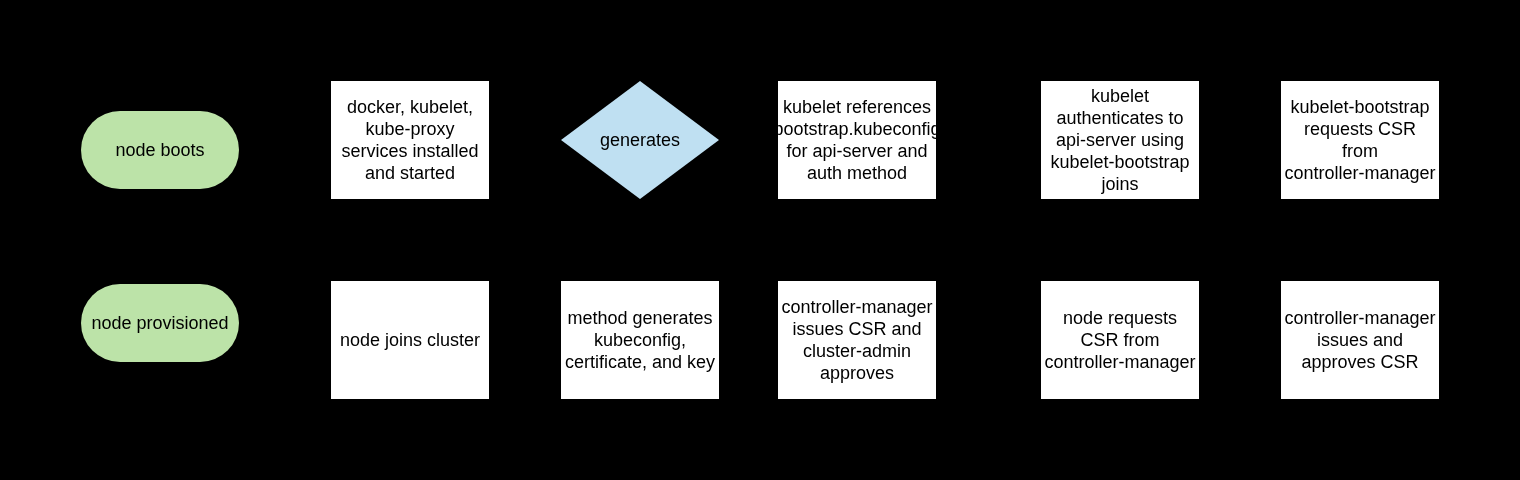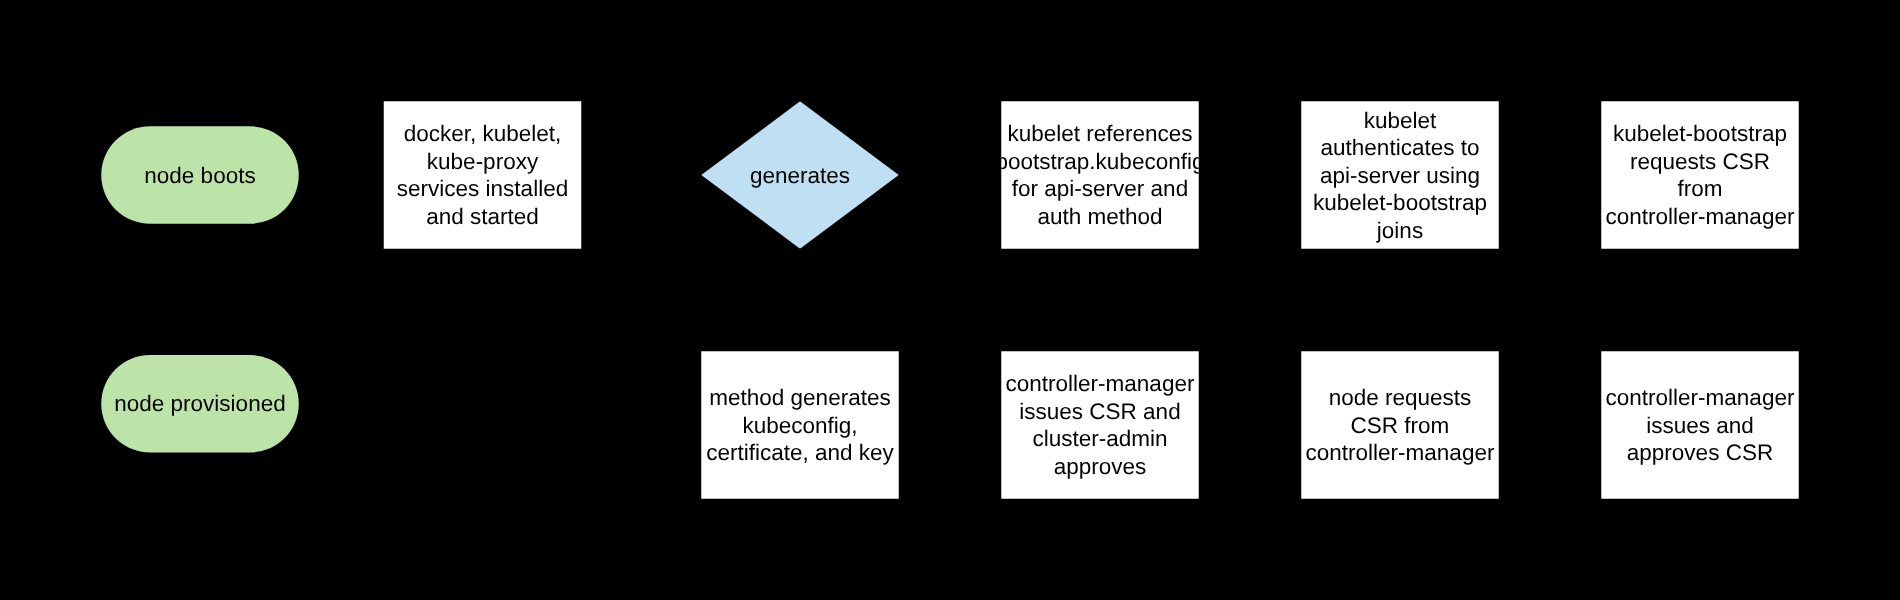--- a/index.html
+++ b/index.html
@@ -38,28 +38,28 @@
     background: var(--terminal-fill, #bce3a8);
   }
   .decision {
     width: 158px;
     height: 118px;
     background: var(--decision-fill, #bfe0f2);
     clip-path: polygon(50% 0, 100% 50%, 50% 100%, 0 50%);
   }
   
   .c1 { left: 81px; }
-  .c2 { left: 307px; }
+  .c2 { left: 331px; }
   .c3 { left: 561px; }
-  .c4 { left: 801px; }
+  .c4 { left: 778px; }
   .c5 { left: 1041px; }
   .c6 { left: 1281px; }
   
   .r1-box  { top: 81px; }
-  .r1-term { top: 101px; }
+  .r1-term { top: 111px; }
   .r2-box  { top: 281px; }
   .r2-term { top: 284px; }
 </style>
 </head>
 <body>
 
 <div class="canvas">
 
   <div class="node terminal c1 r1-term">
     <span class="label">node boots</span>
@@ -95,20 +95,23 @@
     <span class="label">kubelet-bootstrap
 requests CSR
 from
 controller-manager</span>
   </div>
 
   <div class="node terminal c1 r2-term">
     <span class="label">node provisioned</span>
   </div>
 
+  <div class="node process c2 r2-box">
+    <span class="label">node joins cluster</span>
+  </div>
 
   <div class="node process c3 r2-box">
     <span class="label">method generates
 kubeconfig,
 certificate, and key</span>
   </div>
 
   <div class="node process c4 r2-box">
     <span class="label">controller-manager
 issues CSR and

